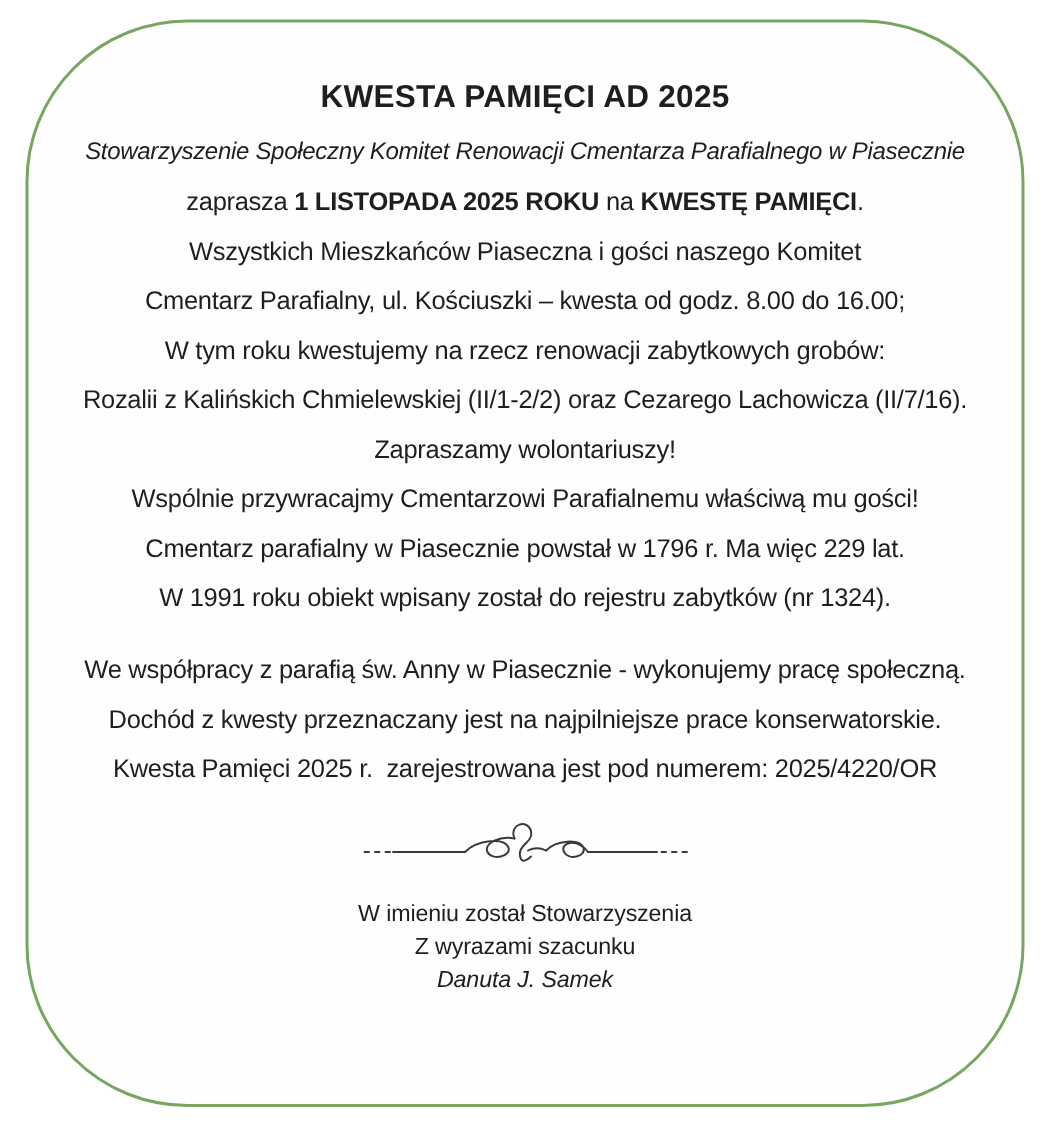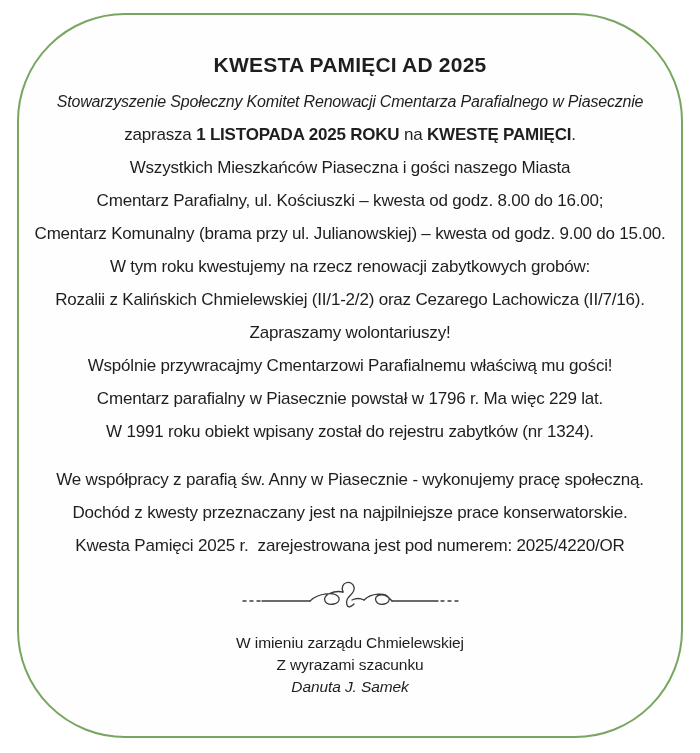--- a/index.html
+++ b/index.html
@@ -71,23 +71,22 @@
 
 <div class="stage">
   <div class="poster">
     <div class="content">
 
       <h1 class="title">KWESTA PAMIĘCI AD 2025</h1>
 
       <div id="lines">
           <p class="line italic">Stowarzyszenie Społeczny Komitet Renowacji Cmentarza Parafialnego w Piasecznie</p>
           <p class="line regular"><span>zaprasza </span><span class="seg-bold">1 LISTOPADA 2025 ROKU</span><span> na </span><span class="seg-bold">KWESTĘ PAMIĘCI</span><span>.</span></p>
-          <p class="line regular">Wszystkich Mieszkańców Piaseczna i gości naszego Miasta</p>
+          <p class="line regular">Wszystkich Mieszkańców Piaseczna i gości naszego Komitet</p>
           <p class="line bold">Cmentarz Parafialny, ul. Kościuszki – kwesta od godz. 8.00 do 16.00;</p>
-          <p class="line bold">Cmentarz Komunalny (brama przy ul. Julianowskiej) – kwesta od godz. 9.00 do 15.00.</p>
           <p class="line regular">W tym roku kwestujemy na rzecz renowacji zabytkowych grobów:</p>
           <p class="line regular">Rozalii z Kalińskich Chmielewskiej (II/1-2/2) oraz Cezarego Lachowicza (II/7/16).</p>
           <p class="line regular">Zapraszamy wolontariuszy!</p>
           <p class="line regular">Wspólnie przywracajmy Cmentarzowi Parafialnemu właściwą mu gości!</p>
           <p class="line regular">Cmentarz parafialny w Piasecznie powstał w 1796 r. Ma więc 229 lat.</p>
           <p class="line regular">W 1991 roku obiekt wpisany został do rejestru zabytków (nr 1324).</p>
           <p class="line regular gap-before">We współpracy z parafią św. Anny w Piasecznie - wykonujemy pracę społeczną.</p>
           <p class="line regular">Dochód z kwesty przeznaczany jest na najpilniejsze prace konserwatorskie.</p>
           <p class="line bold">Kwesta Pamięci 2025 r.  zarejestrowana jest pod numerem: 2025/4220/OR</p>
         </div>
@@ -107,20 +106,20 @@
 
           <path d="M124 21 C 131 14, 146 13, 149 19 C 151 25, 139 28, 136 22 C 133 16, 144 12, 152 22"></path>
 
           <path d="M152 22 H198"></path>
 
           <path d="M201 22 h3 M208 22 h3 M215 22 h3"></path>
         </svg>
       </div>
 
       <div class="signoff">
-        <p>W imieniu zarządu Chmielewskiej</p>
+        <p>W imieniu został Stowarzyszenia</p>
         <p>Z wyrazami szacunku</p>
         <p class="signature">Danuta J. Samek</p>
       </div>
 
     </div>
   </div>
 </div>
 
 </body></html>

